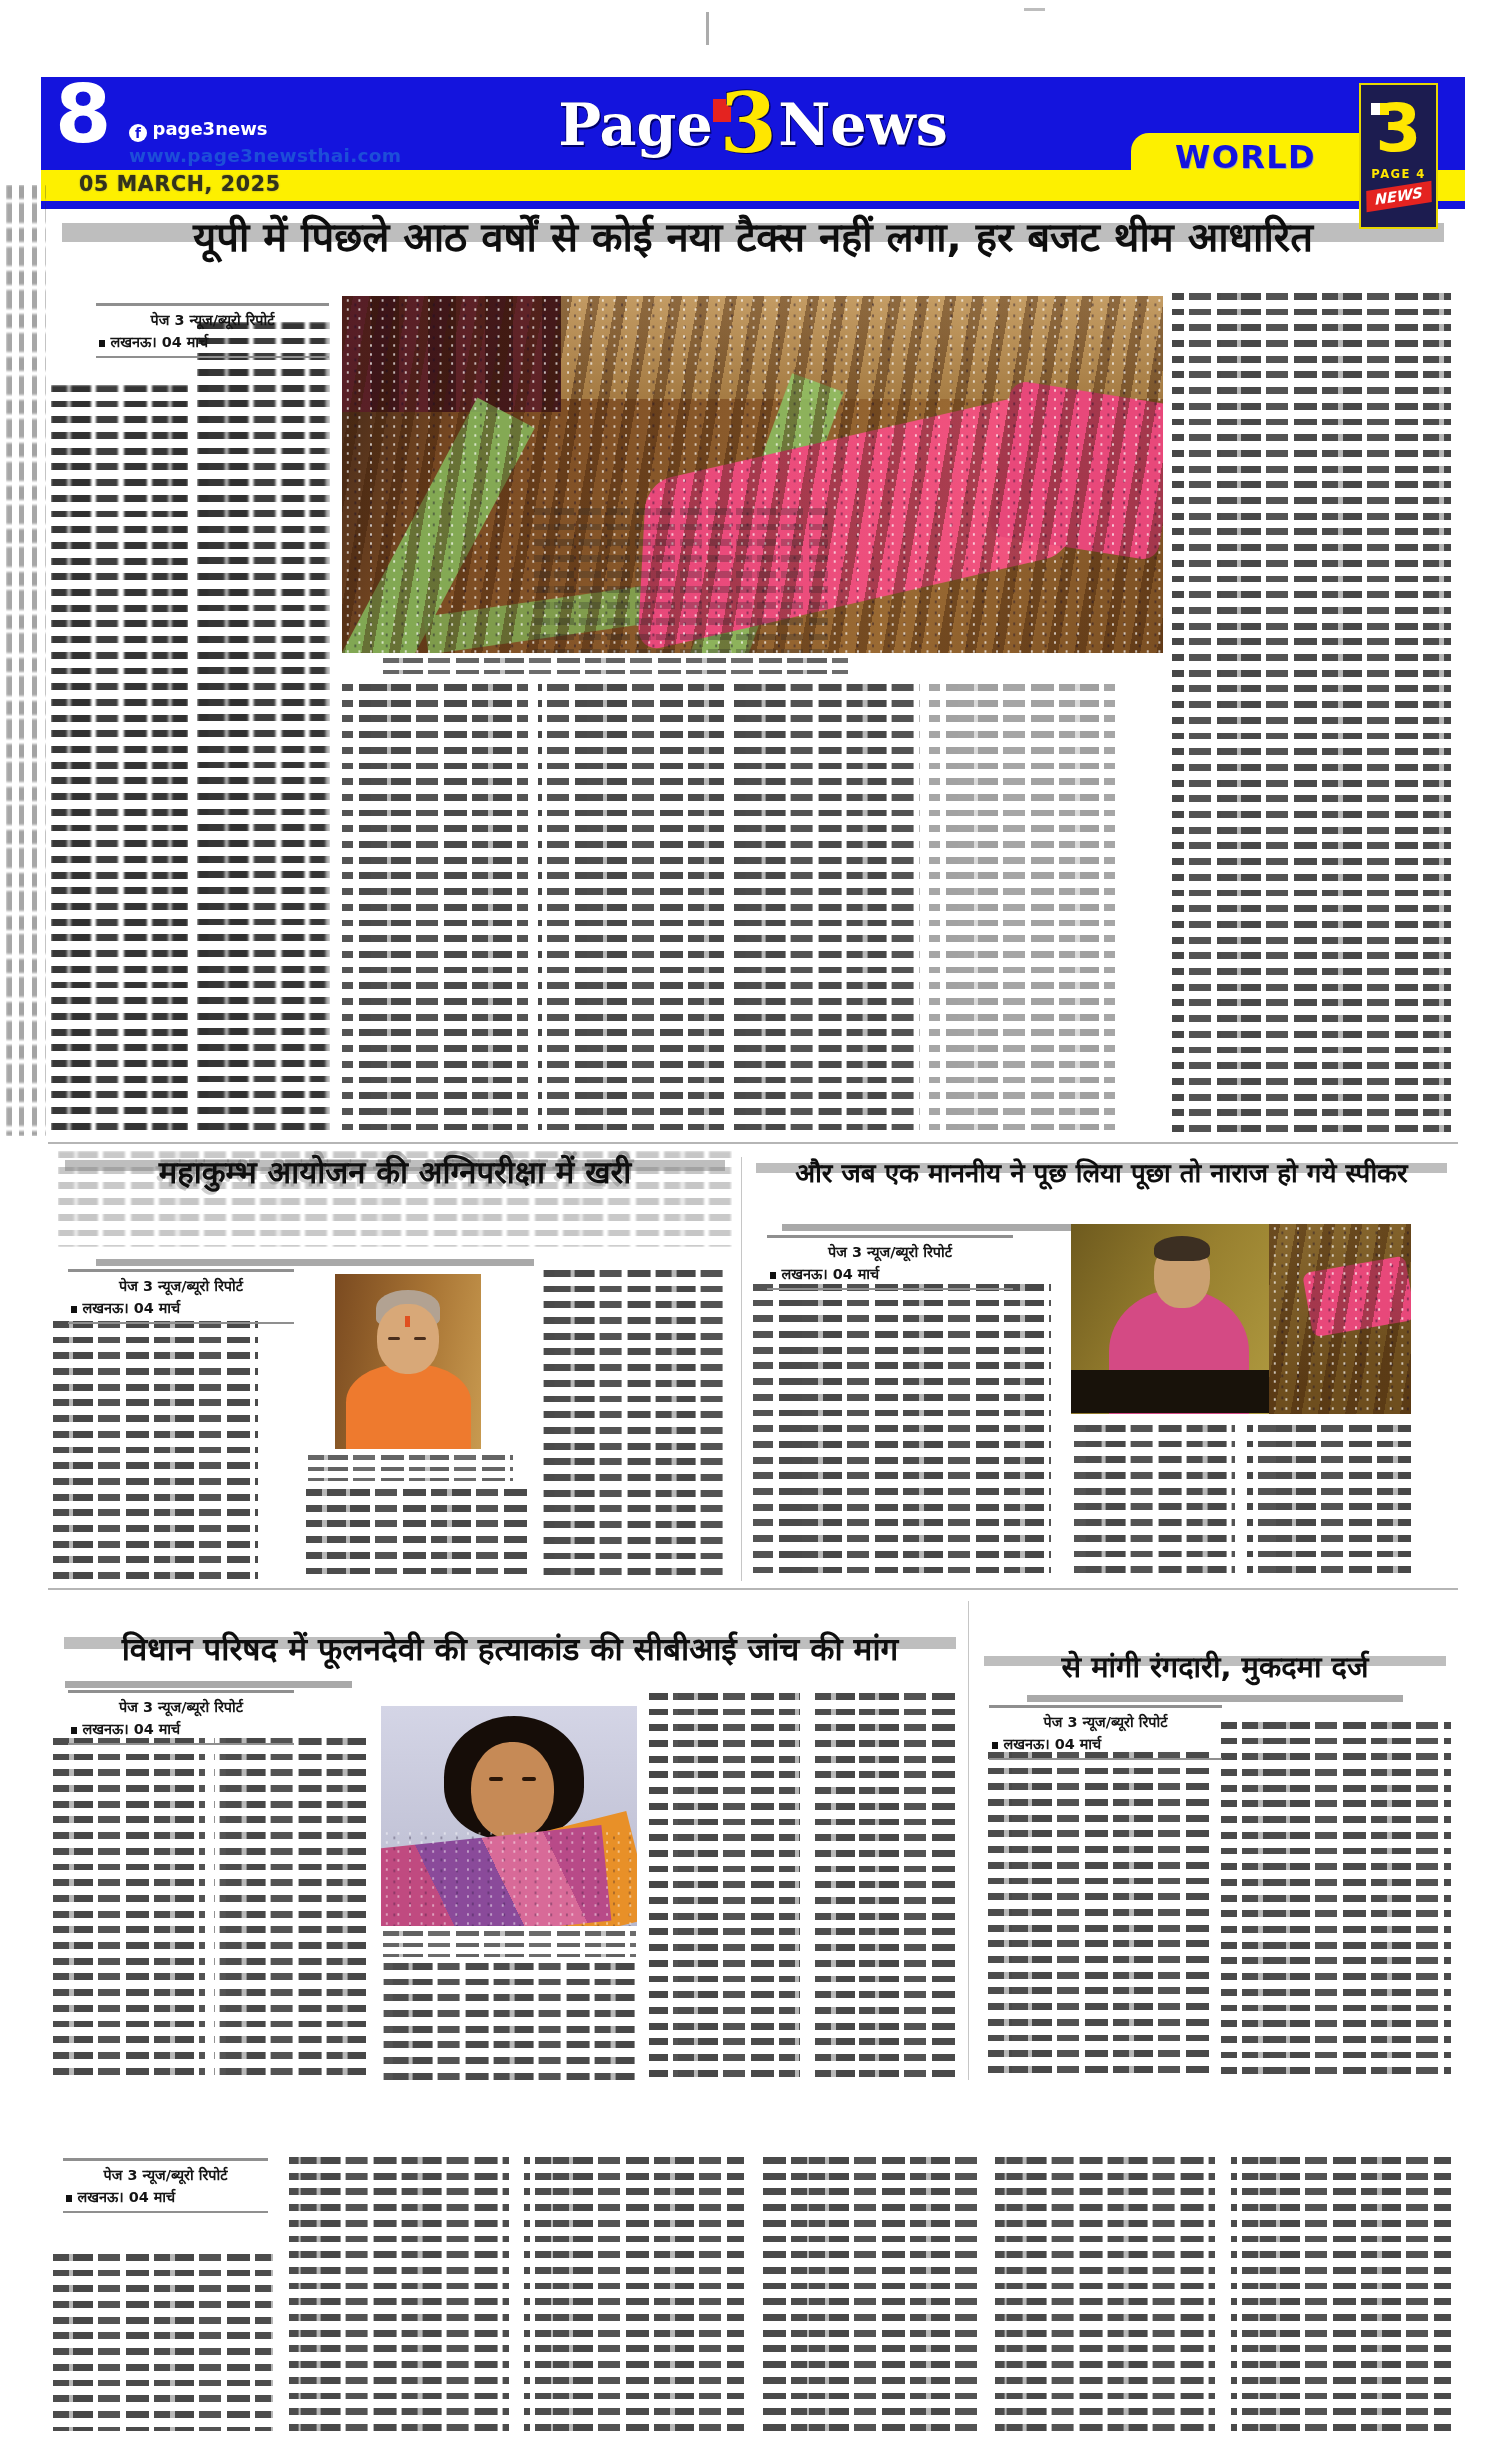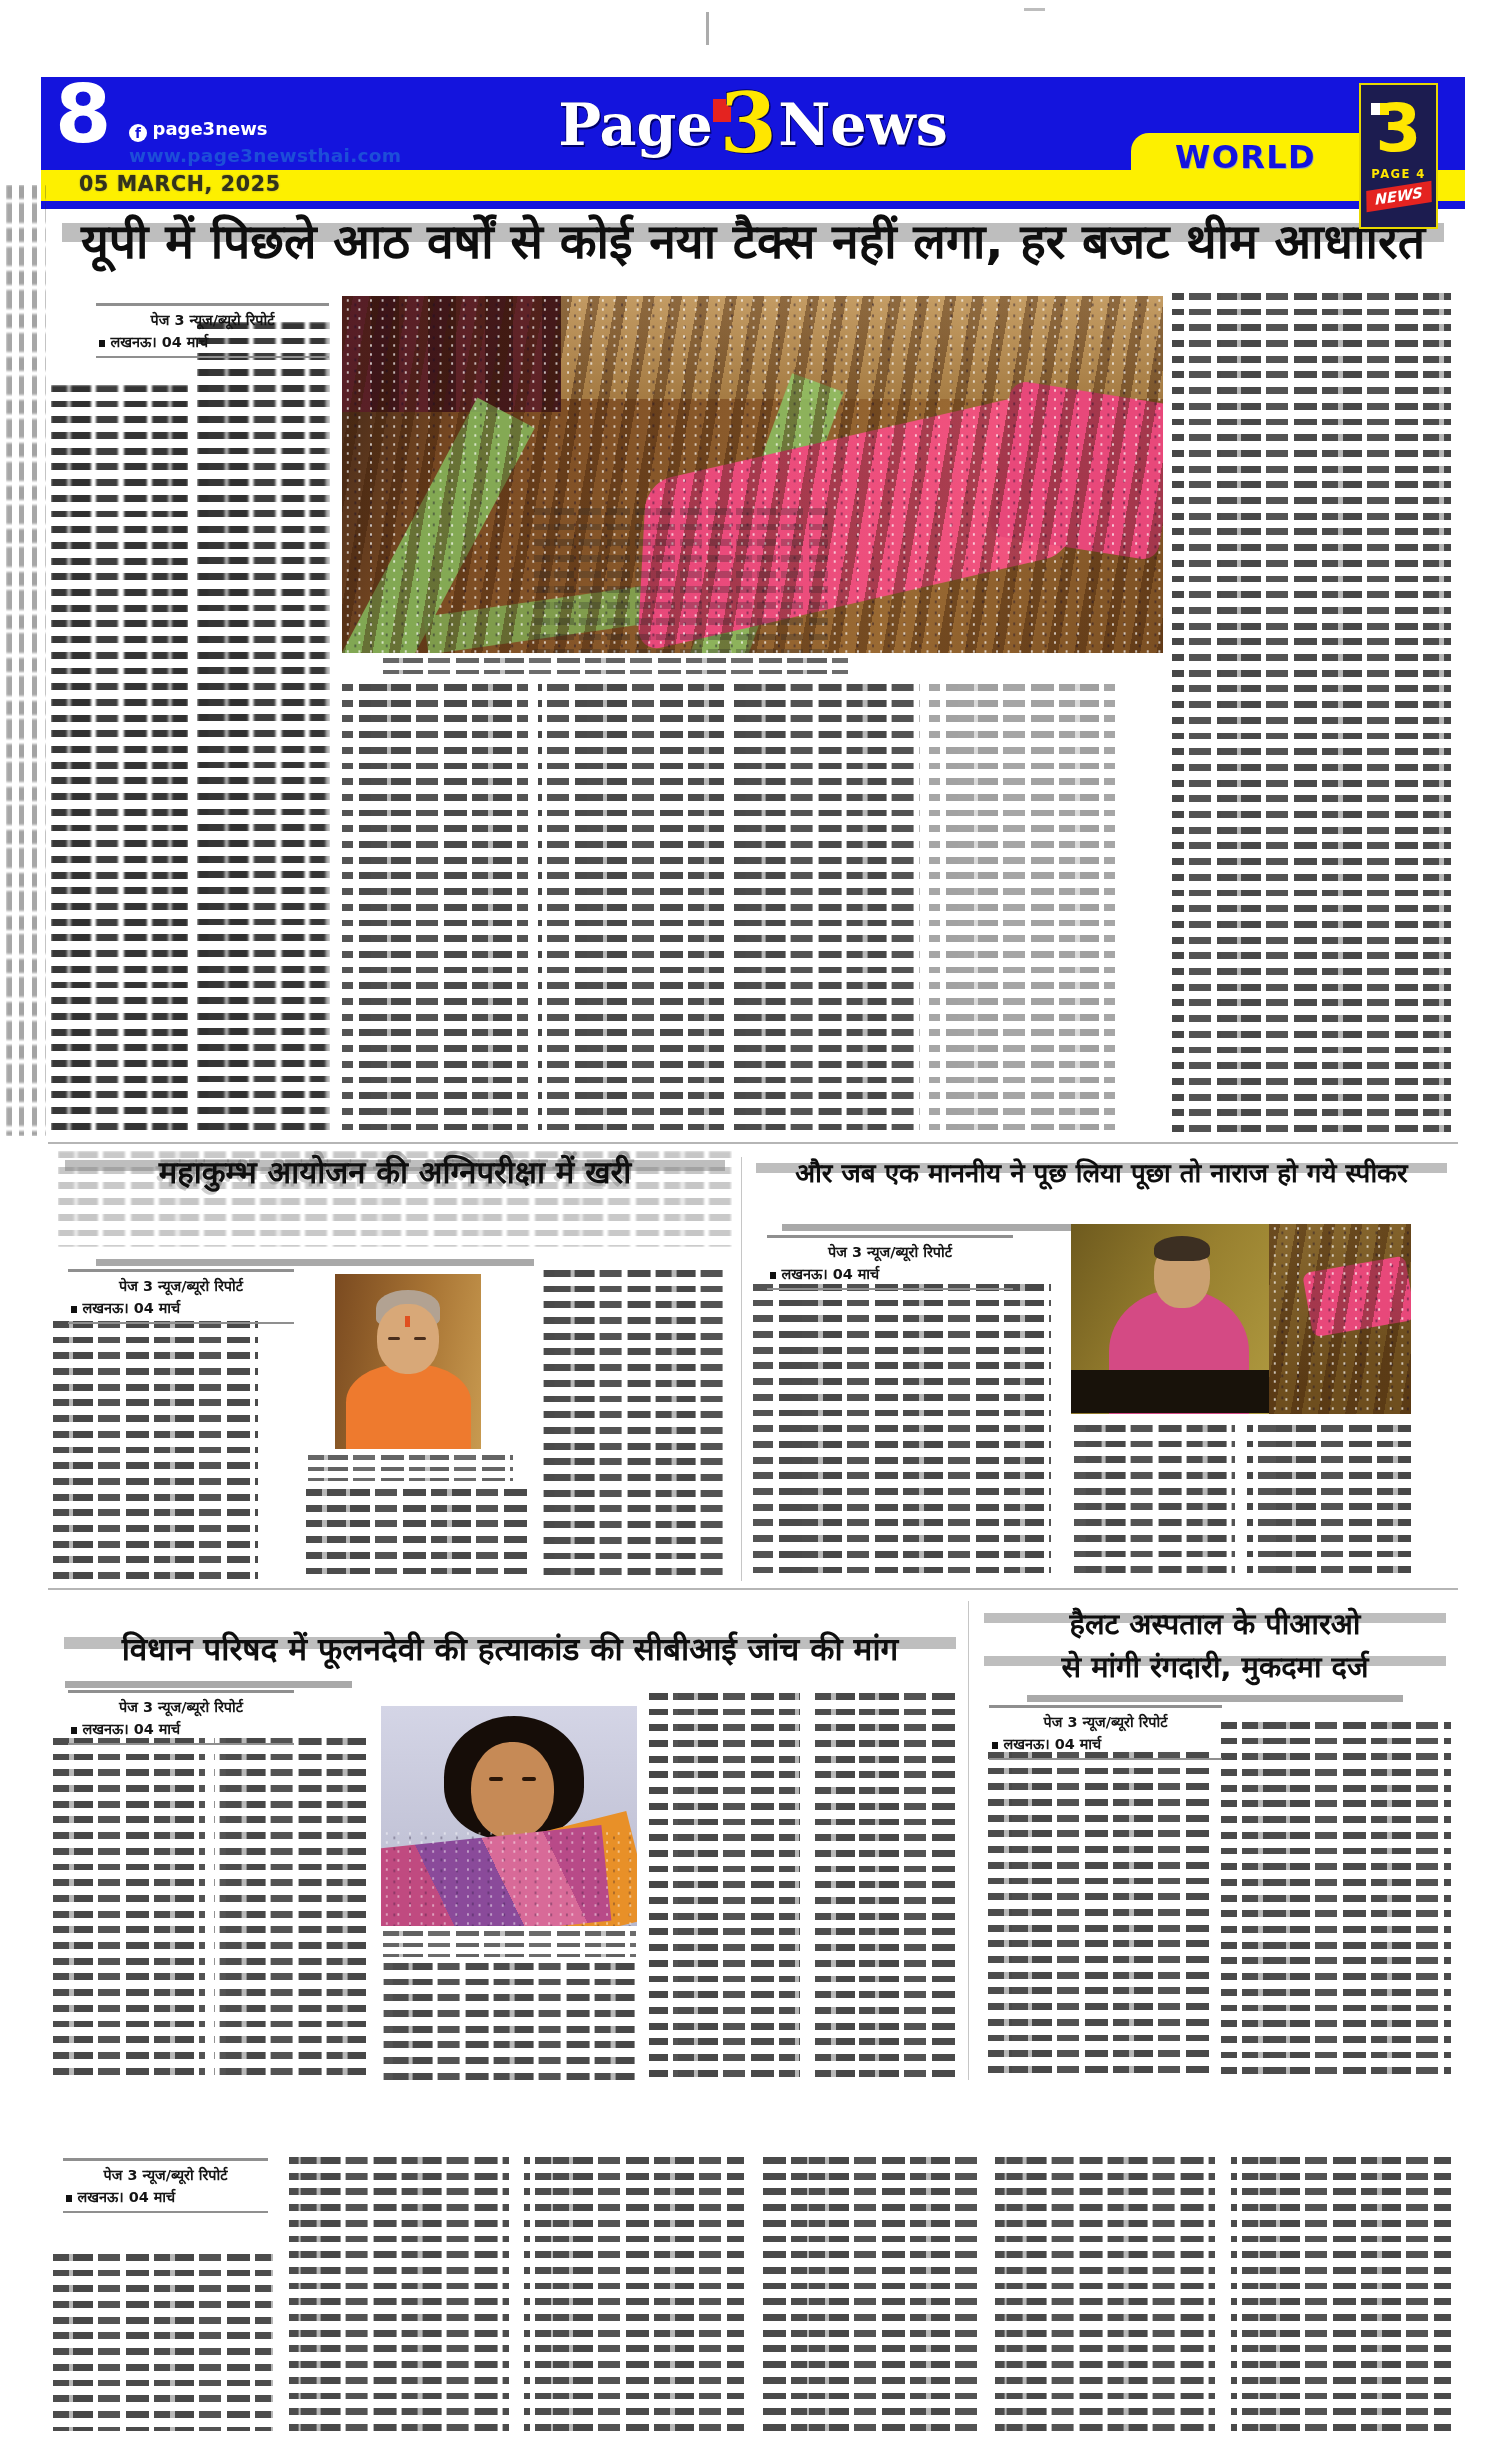--- a/index.html
+++ b/index.html
@@ -116,21 +116,21 @@
     <div class="cl-page">PAGE 4</div>
     <div class="cl-ribbon">
       <span>NEWS</span>
     </div>
   </div>
 
   <div class="dateline">05 MARCH, 2025</div>
 
   <div class="greek vert ghost light" style="left:5.5px;top:185px;width:40px;height:951px;"></div>
 
-  <div class="hl" style="left:48px;top:215px;width:1410px;height:67px;font-size:48px;">यूपी में पिछले आठ वर्षों से कोई नया टैक्स नहीं लगा, हर बजट थीम आधारित</div>
+  <div class="hl" style="left:48px;top:215px;width:1410px;height:67px;font-size:40px;">यूपी में पिछले आठ वर्षों से कोई नया टैक्स नहीं लगा, हर बजट थीम आधारित</div>
 
   <div class="byline" style="left:96px;top:301px;width:233px;">
     <div class="rule"></div>
     <div class="b1">पेज 3 न्यूज/ब्यूरो रिपोर्ट</div>
     <div class="b2"><span class="sq"></span><span>लखनऊ। 04 मार्च</span></div>
     <div class="rule"></div>
   </div>
 
   <div class="ph" style="left:342px;top:296px;width:821px;height:357px;
               background:linear-gradient(110deg,#3d2418 0%,#7a4a22 18%,#8a5a2b 45%,#9a6a33 70%,#7a4e22 100%);">
@@ -241,21 +241,20 @@
   <div class="greek sm" style="left:383px;top:1931px;width:253px;height:26px;"></div>
 
   <div class="greek" style="left:53px;top:1738px;width:152px;height:342px;"></div>
   <div class="greek o1" style="left:214px;top:1738px;width:152px;height:342px;"></div>
   <div class="greek o2" style="left:649px;top:1693px;width:151px;height:387px;"></div>
   <div class="greek o3" style="left:810px;top:1693px;width:145px;height:387px;"></div>
   <div class="greek o1" style="left:381px;top:1963px;width:256px;height:118px;"></div>
 
   <div class="vrule" style="left:968px;top:1601px;height:479px;"></div>
 
-  <div class="hl" style="left:979px;top:1608px;width:472px;height:38px;font-size:29px;">हैलट अस्पताल के पीआरओ</div>
   <div class="hl" style="left:979px;top:1651px;width:472px;height:38px;font-size:29px;">से मांगी रंगदारी, मुकदमा दर्ज</div>
   <div class="gbar" style="left:1027px;top:1695px;width:376px;"></div>
 
   <div class="byline" style="left:989px;top:1703px;width:233px;">
     <div class="rule"></div>
     <div class="b1">पेज 3 न्यूज/ब्यूरो रिपोर्ट</div>
     <div class="b2"><span class="sq"></span><span>लखनऊ। 04 मार्च</span></div>
     <div class="rule"></div>
   </div>
 

